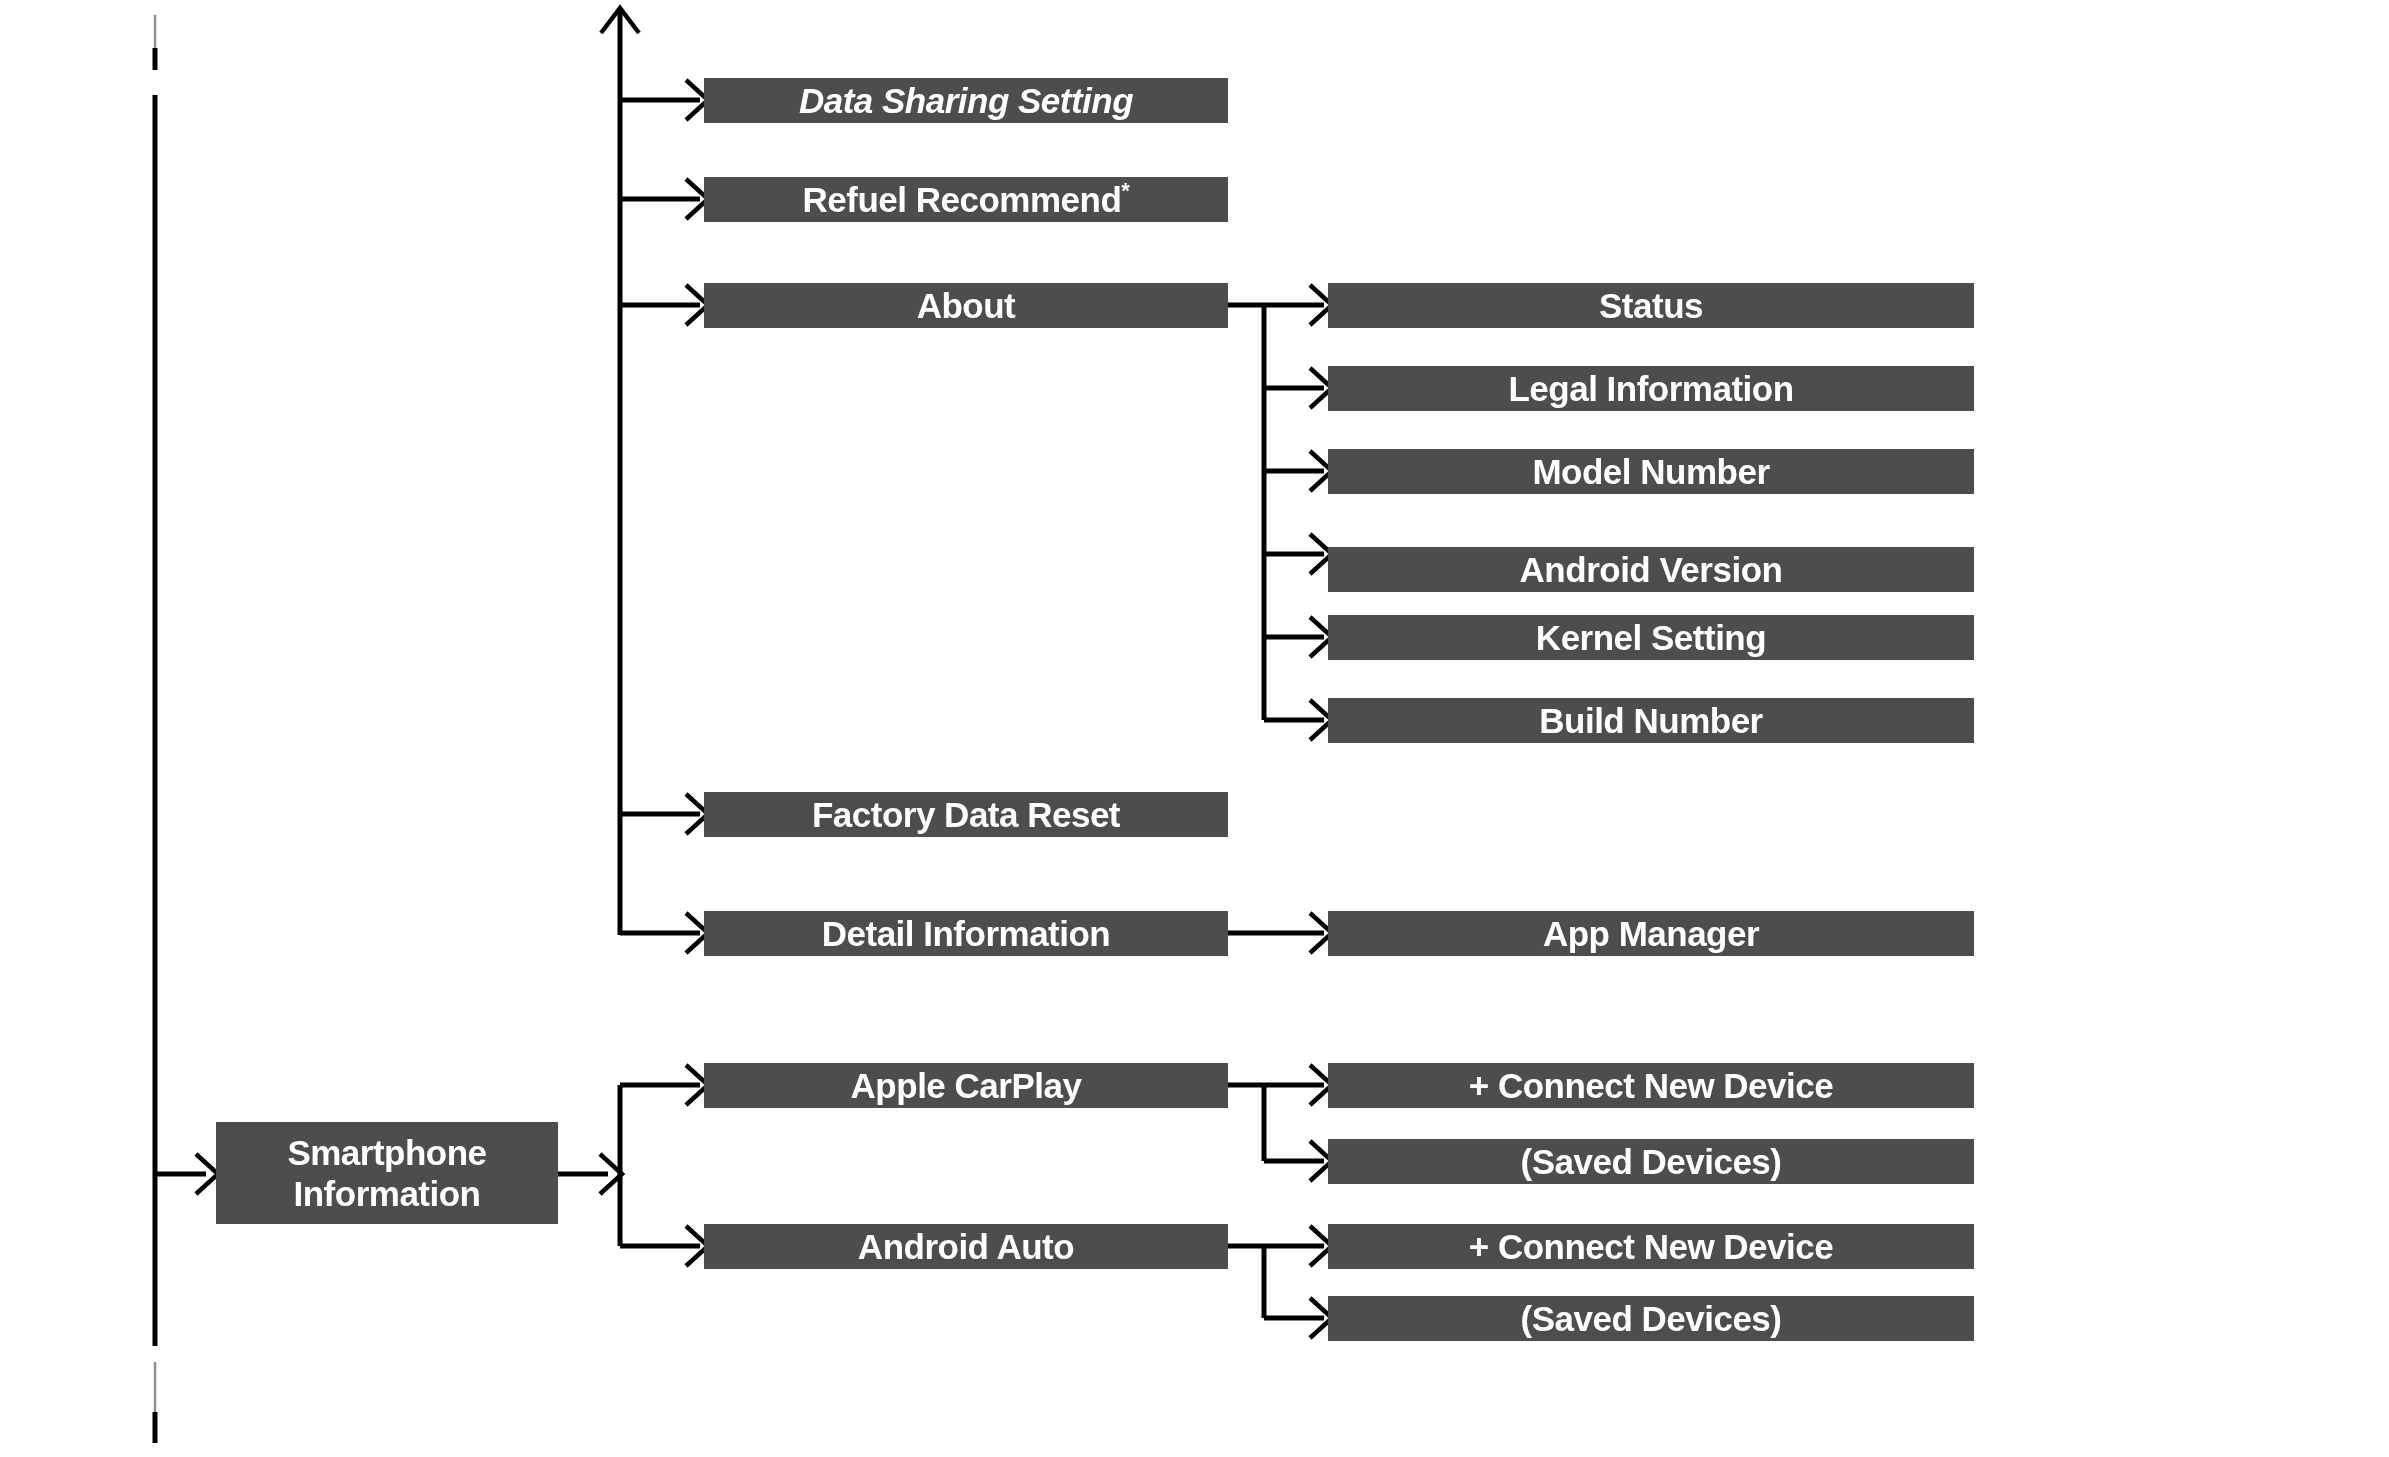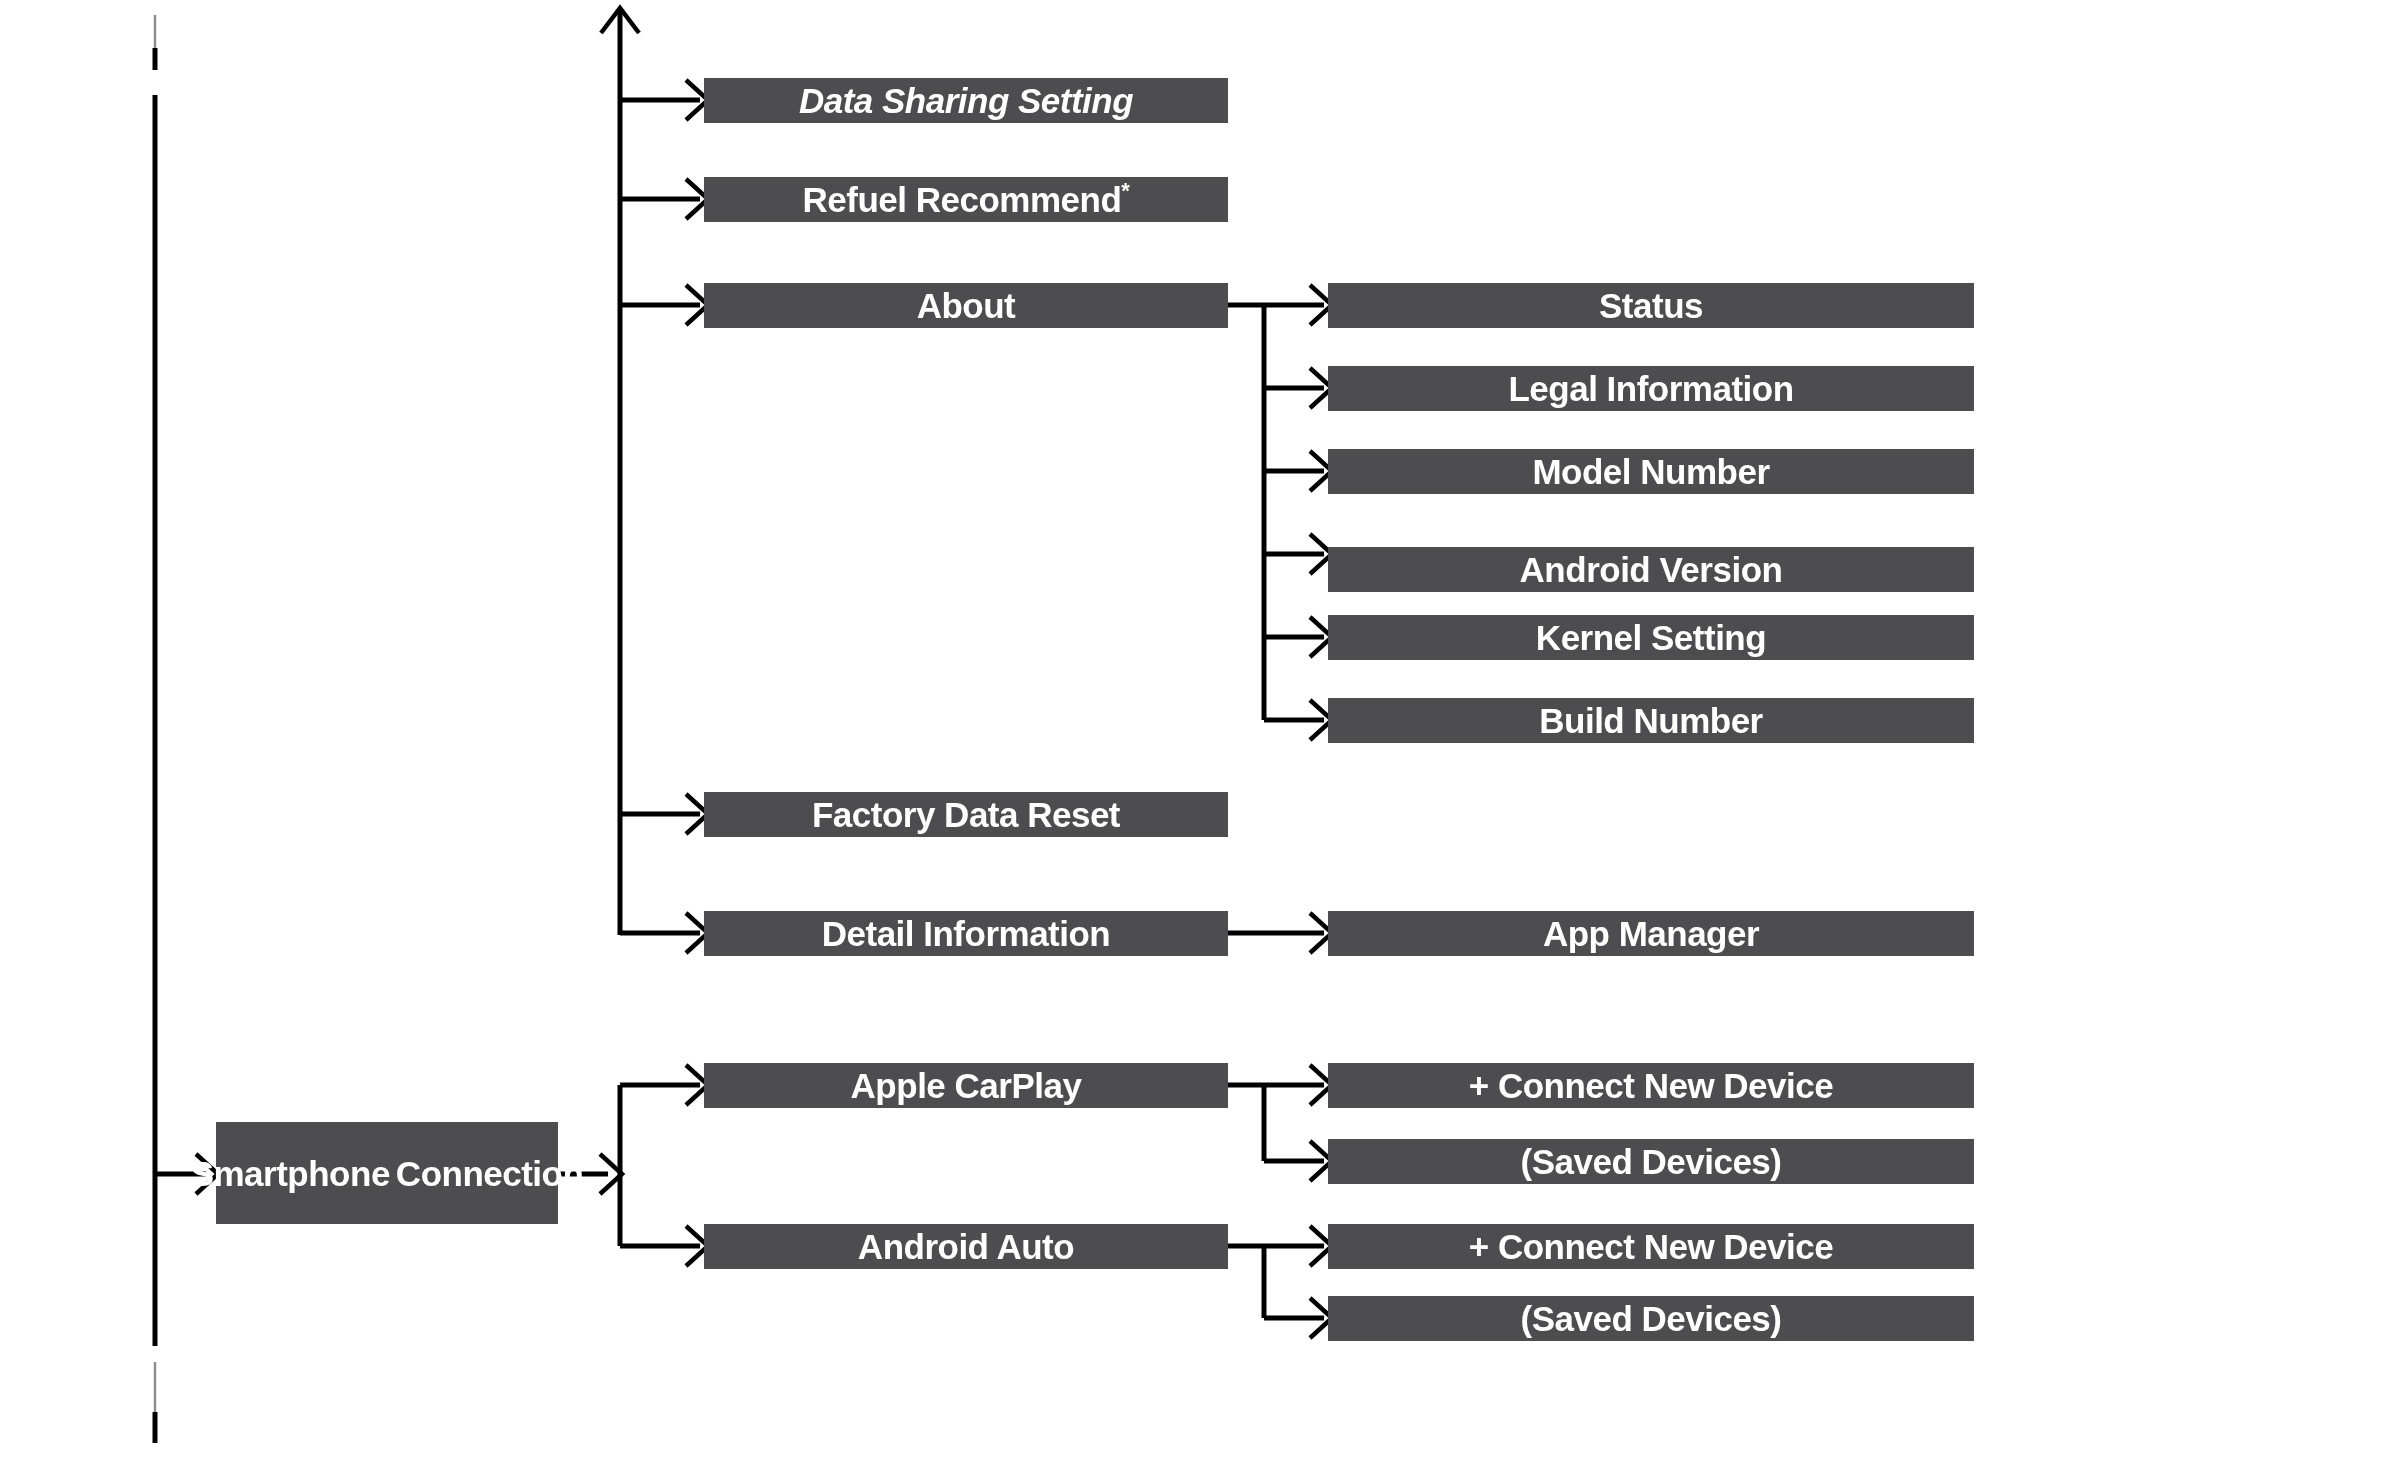--- a/index.html
+++ b/index.html
@@ -20,21 +20,21 @@
     align-items:center;
     justify-content:center;
     font-weight:700;
     font-size:35px;
     letter-spacing:-0.5px;
     line-height:1.0;
     white-space:nowrap;
   }
   .node.light { font-weight:700; }
   .node sup { font-size:22px; line-height:0; position:relative; top:-9px; font-weight:700; }
-  .node .two-line { display:flex; align-items:center; gap:6px; }
+  .node .two-line { display:flex; flex-direction:column; align-items:center; gap:6px; }
 
   
   .c1 { left:704px; width:524px; height:45px; }
   .n-data-sharing   { top:78px;font-style:italic;  }
   .n-refuel         { top:177px; }
   .n-about          { top:283px; }
   .n-factory        { top:792px; }
   .n-detail         { top:911px; }
   .n-carplay        { top:1063px; }
   .n-android-auto   { top:1224px; }
@@ -176,21 +176,21 @@
   <div class="node c1 n-carplay">
     <span>Apple CarPlay</span>
   </div>
   <div class="node c1 n-android-auto">
     <span>Android Auto</span>
   </div>
 
   <div class="node n-smartphone">
     <span class="two-line">
       <span>Smartphone</span>
-      <span>Connection</span>
+      <span>Information</span>
     </span>
   </div>
 
   <div class="node c2 n-status">
     <span>Status</span>
   </div>
   <div class="node c2 n-legal">
     <span>Legal Information</span>
   </div>
   <div class="node c2 n-model">

